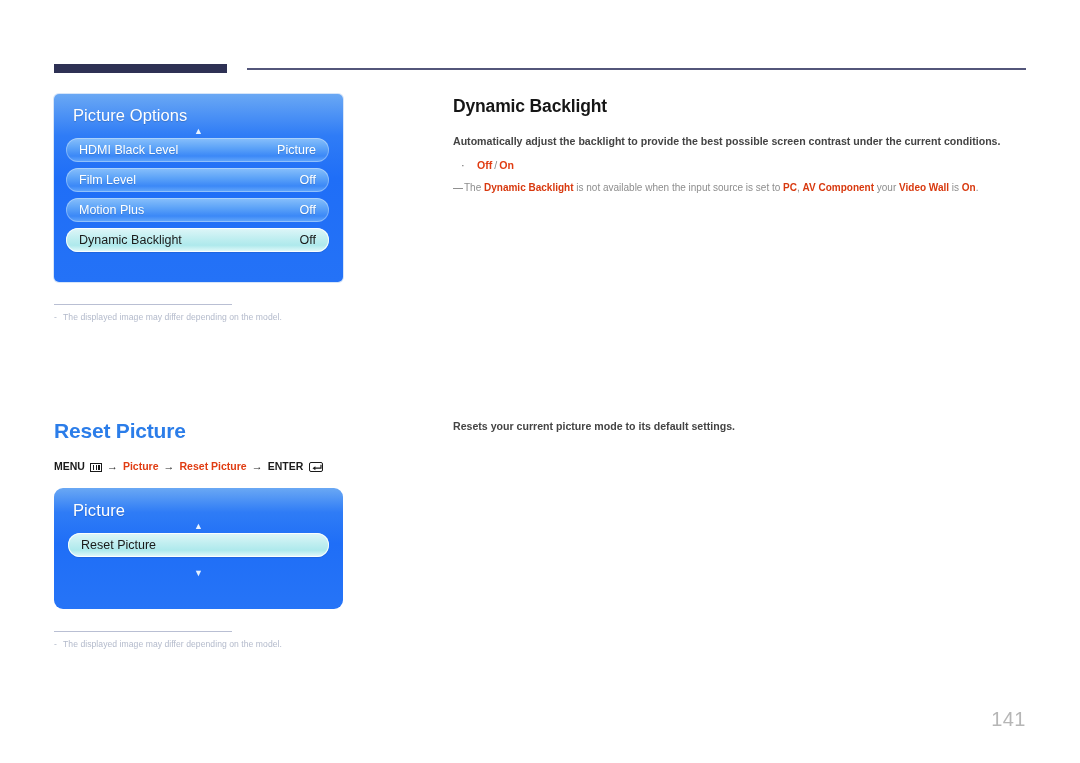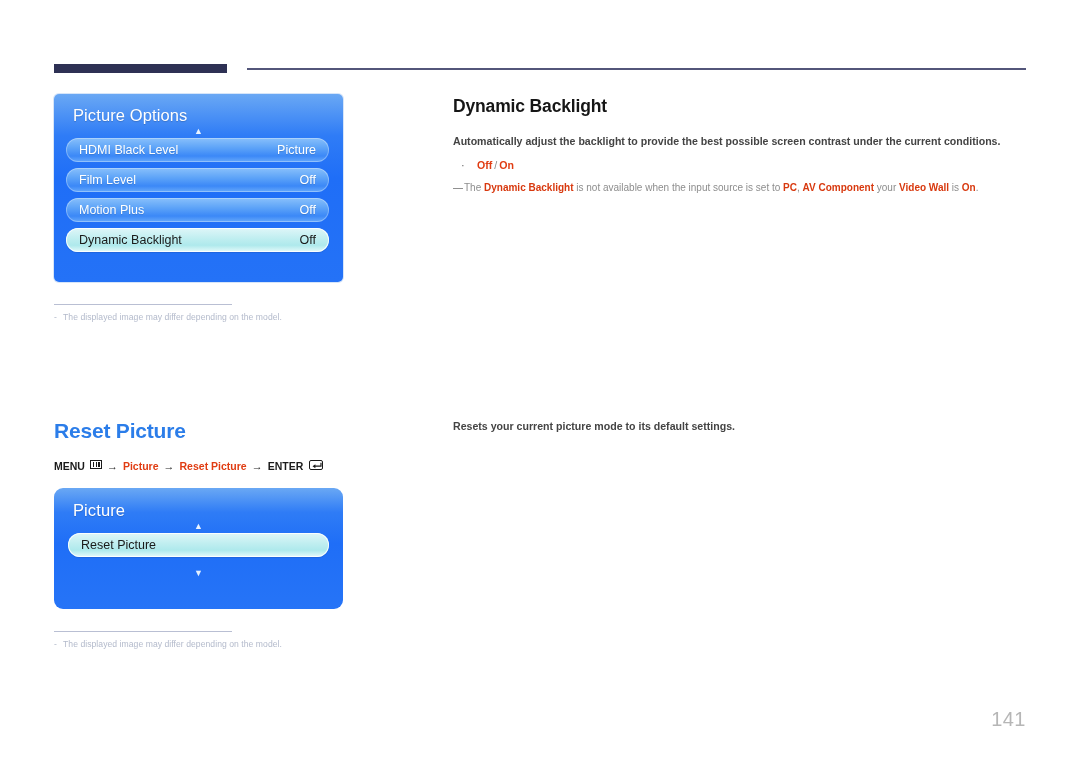--- a/index.html
+++ b/index.html
@@ -156,21 +156,21 @@
     color: #2b7de9;
     letter-spacing: -.2px;
   }
 
   
   .menu-path {
     font-size: 10.5px;
     font-weight: bold;
     color: #1a1a1a;
     display: flex;
-    align-items: flex-start;
+    align-items: flex-end;
     gap: 4px;
     white-space: nowrap;
   }
   .menu-path .red { color: #e03c12; }
   .menu-path .arrow { color: #1a1a1a; font-weight: normal; font-size: 11px; padding: 0 1px;}
   .ico-menu {
     display: inline-block;
     width: 12px;
     height: 9px;
     border: 1.2px solid #1a1a1a;

